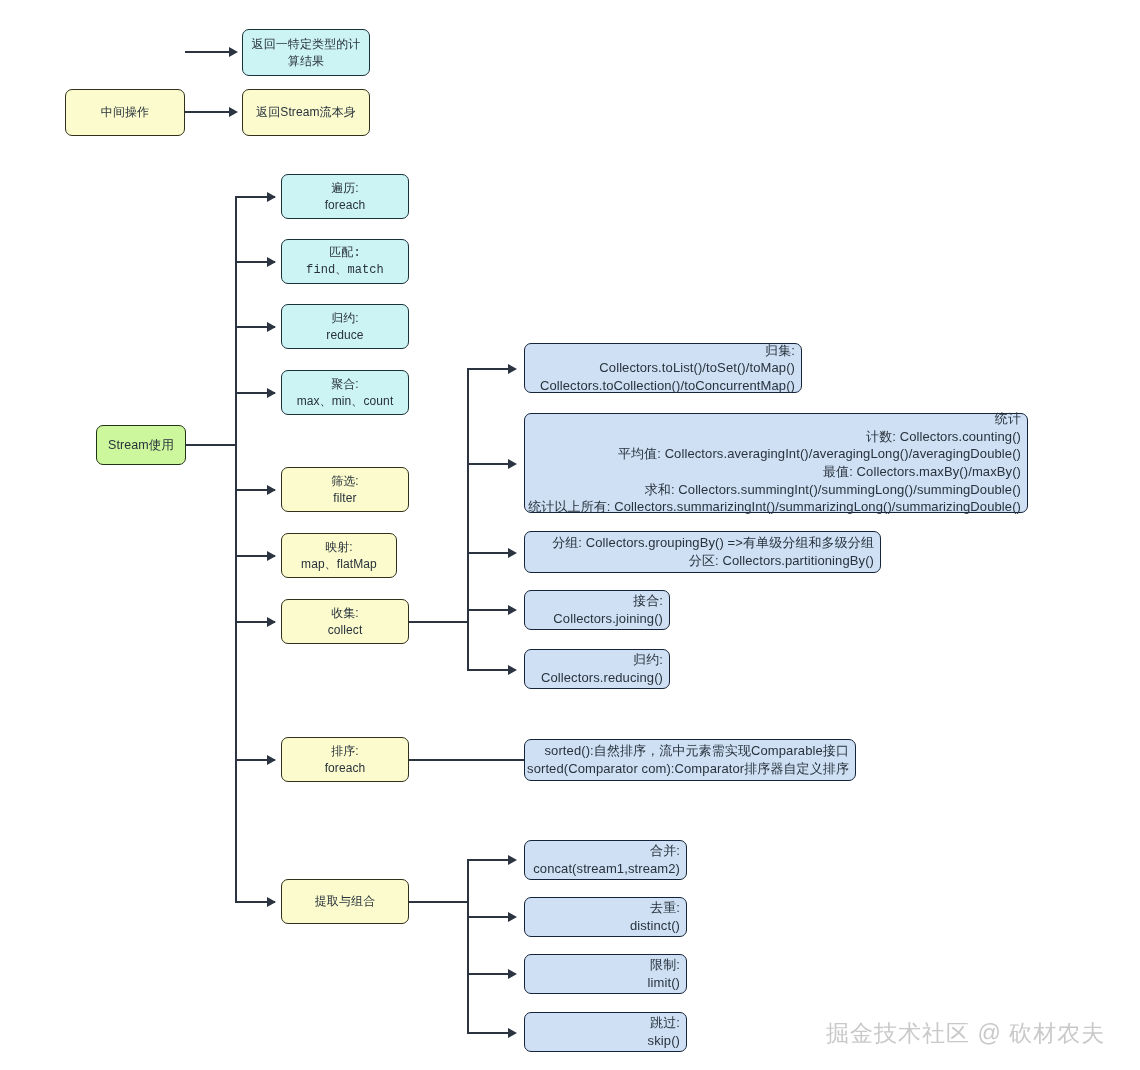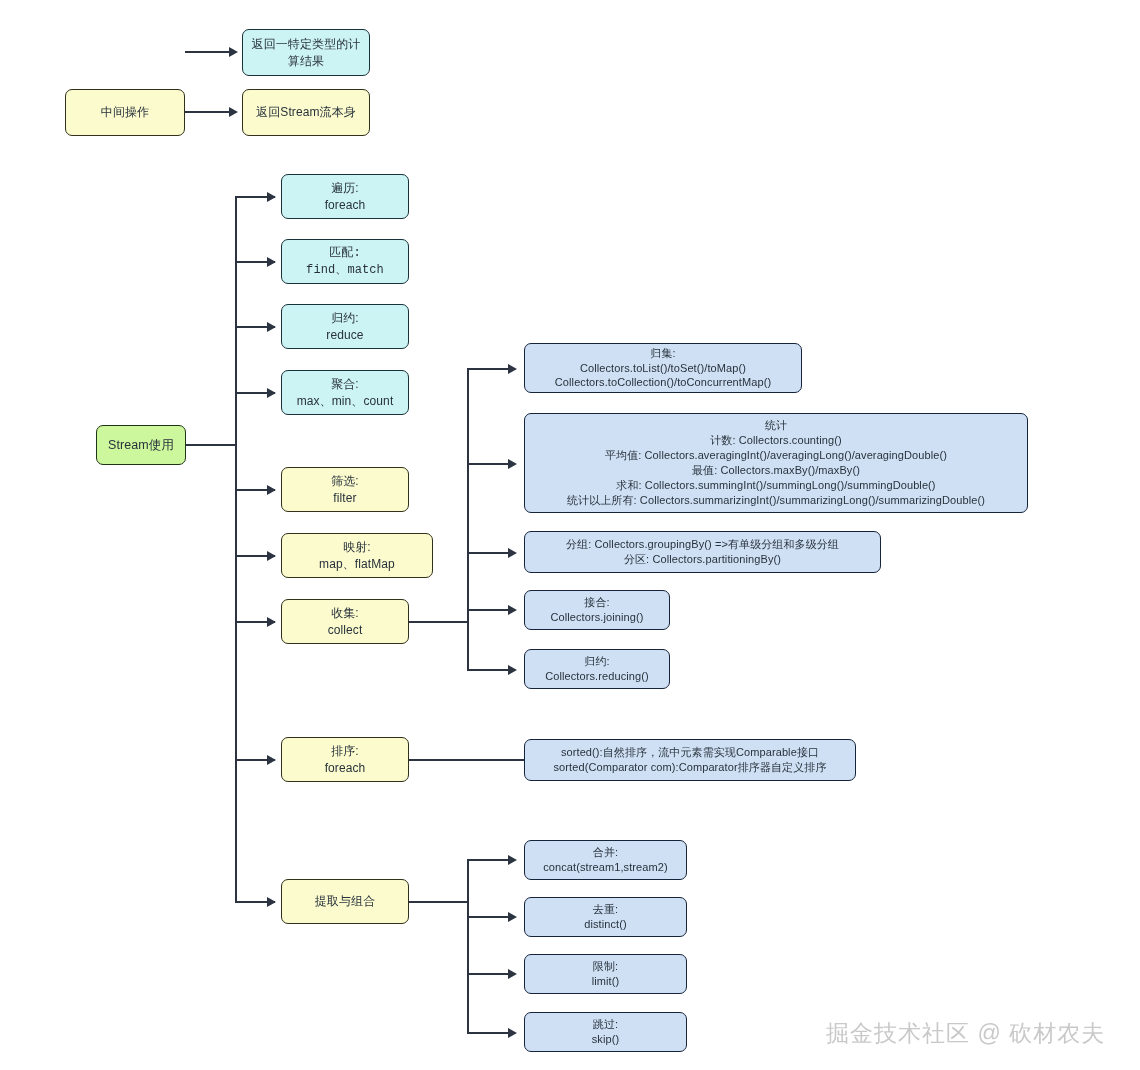--- a/index.html
+++ b/index.html
@@ -34,21 +34,21 @@
     letter-spacing: 0.1px;
     white-space: nowrap;
   }
   .node .ln { display: block; }
 
   .fill-cyan   { background: #cdf4f4; border-color: #18323a; }
   .fill-yellow { background: #fbfbcd; border-color: #31301a; }
   .fill-green  { background: #cdf79c; border-color: #1f3414; }
   .fill-blue   { background: #cfe0f4; border-color: #15243a; }
 
-  .sz-sm  { font-size: 11px; }
+  .sz-sm  { font-size: 13px; align-items: flex-end; }
   .sz-md  { font-size: 12px; }
   .sz-lg  { font-size: 12.5px; }
 
   
   .hline, .vline {
     position: absolute;
     background: #2b3440;
   }
   .hline { height: 1.7px; }
   .vline { width: 1.7px; }
@@ -130,21 +130,21 @@
 
   <div class="hline" style="left:235px; top:489px; width:40px;"></div>
   <div class="arrow" style="left:267px; top:485px;"></div>
   <div class="node fill-yellow sz-md" style="left:281px; top:467px; width:128px; height:45px;">
     <span class="ln">筛选:</span>
     <span class="ln">filter</span>
   </div>
 
   <div class="hline" style="left:235px; top:555px; width:40px;"></div>
   <div class="arrow" style="left:267px; top:551px;"></div>
-  <div class="node fill-yellow sz-md" style="left:281px; top:533px; width:152px; height:45px;">
+  <div class="node fill-yellow sz-md" style="left:281px; top:533px; width:116px; height:45px;">
     <span class="ln">映射:</span>
     <span class="ln">map、flatMap</span>
   </div>
 
   <div class="hline" style="left:235px; top:621px; width:40px;"></div>
   <div class="arrow" style="left:267px; top:617px;"></div>
   <div class="node fill-yellow sz-md" style="left:281px; top:599px; width:128px; height:45px;">
     <span class="ln">收集:</span>
     <span class="ln">collect</span>
   </div>

